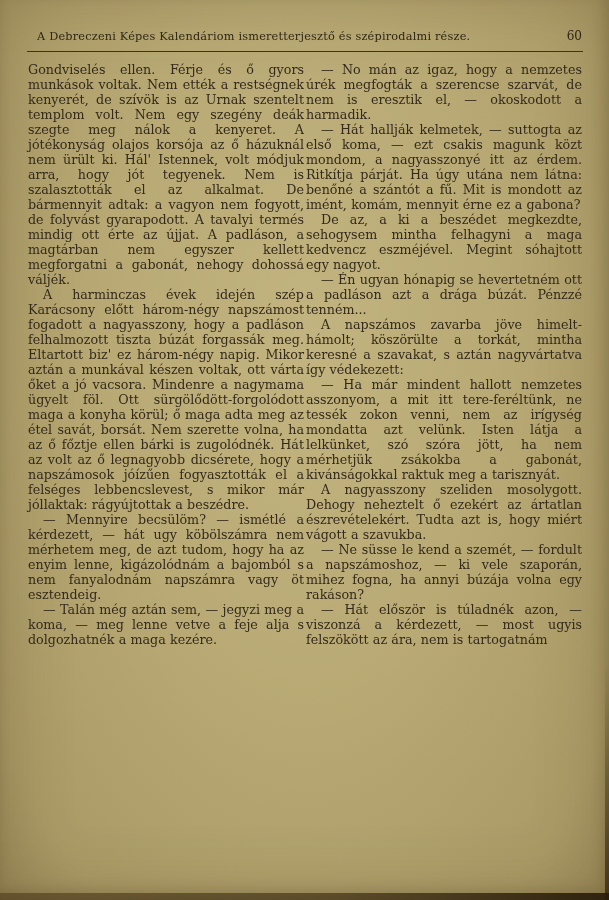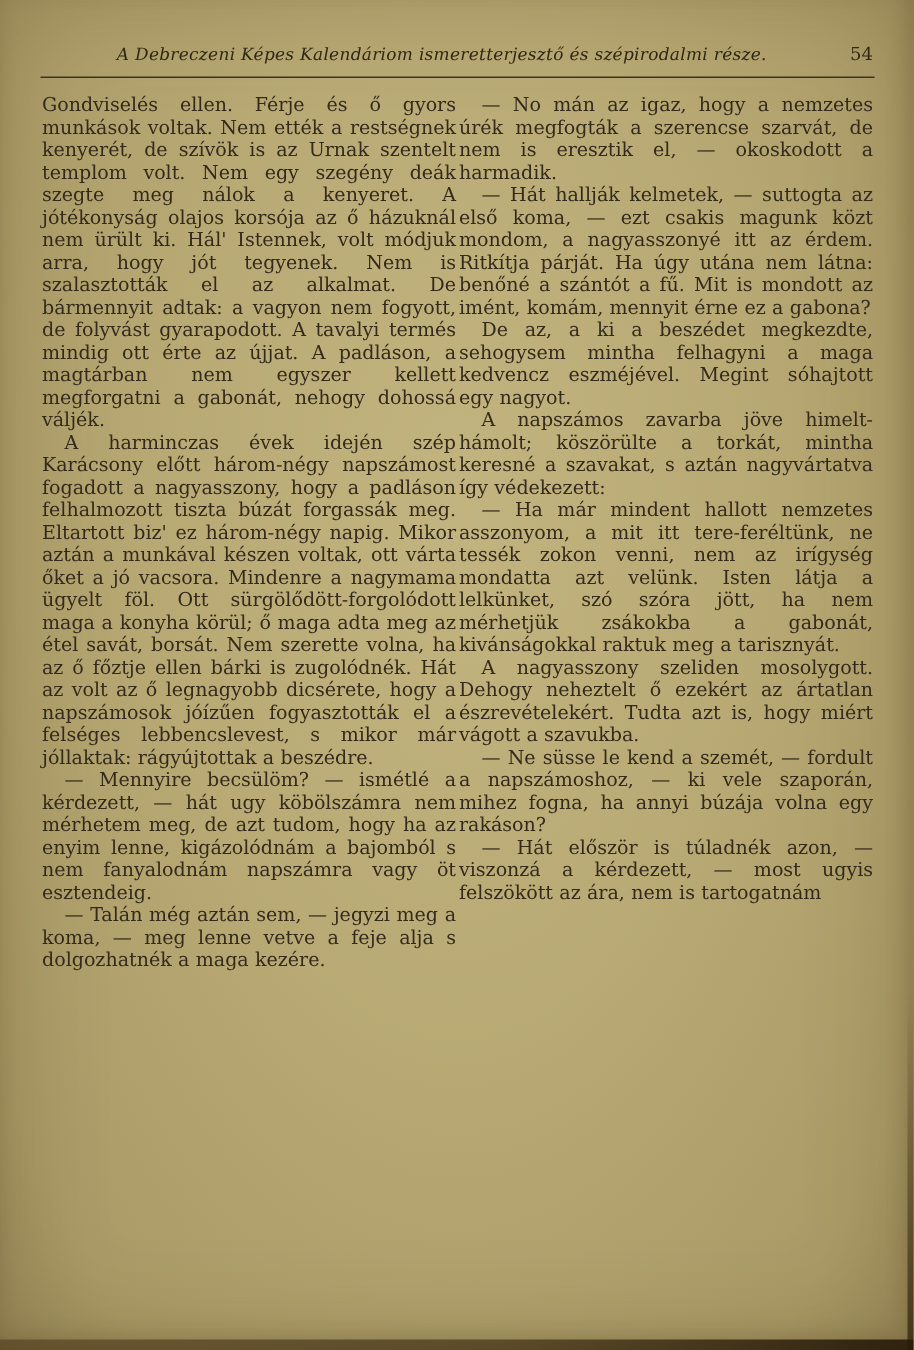--- a/index.html
+++ b/index.html
@@ -32,22 +32,21 @@
       inset 0 0 70px rgba(92,72,36,0.30),
       inset -4px -8px 14px rgba(60,40,15,0.22);
   }
   .running-head {
     position: relative;
     padding: 30px 27px 0 27px;
     height: 52px;
   }
   .running-head .title {
     display: block;
-    text-align: center;
-    font-style: italic;
+    text-align: left;
     font-size: 11.3px;
     letter-spacing: 0.2px;
     color: #2f2715;
     padding: 0 30px 0 10px;
     white-space: nowrap;
   }
   .running-head .page-number {
     position: absolute;
     right: 27px;
     top: 29px;
@@ -106,35 +105,36 @@
       rgba(70,52,22,0) 100%);
   }
 </style>
 </head>
 <body>
 
 <div class="page">
 
   <div class="running-head">
     <span class="title">A Debreczeni Képes Kalendáriom ismeretterjesztő és szépirodalmi része.</span>
-    <span class="page-number">54</span>
+    <span class="page-number">60</span>
     <div class="head-rule"></div>
   </div>
 
   <div class="columns">
     <div class="column">
         <p class="para no-indent">Gondviselés ellen. Férje és ő gyors munkások voltak. Nem ették a restségnek kenyerét, de szívök is az Urnak szentelt templom volt. Nem egy szegény deák szegte meg nálok a kenyeret. A jótékonyság olajos korsója az ő házuknál nem ürült ki. Hál' Istennek, volt módjuk arra, hogy jót tegyenek. Nem is szalasztották el az alkalmat. De bármennyit adtak: a vagyon nem fogyott, de folyvást gyarapodott. A tavalyi termés mindig ott érte az újjat. A padláson, a magtárban nem egyszer kellett megforgatni a gabonát, nehogy dohossá váljék.</p>
         <p class="para">A harminczas évek idején szép Karácsony előtt három-négy napszámost fogadott a nagyasszony, hogy a padláson felhalmozott tiszta búzát forgassák meg. Eltartott biz' ez három-négy napig. Mikor aztán a munkával készen voltak, ott várta őket a jó vacsora. Mindenre a nagymama ügyelt föl. Ott sürgölődött-forgolódott maga a konyha körül; ő maga adta meg az étel savát, borsát. Nem szerette volna, ha az ő főztje ellen bárki is zugolódnék. Hát az volt az ő legnagyobb dicsérete, hogy a napszámosok jóízűen fogyasztották el a felséges lebbencslevest, s mikor már jóllaktak: rágyújtottak a beszédre.</p>
         <p class="para">— Mennyire becsülöm? — ismétlé a kérdezett, — hát ugy köbölszámra nem mérhetem meg, de azt tudom, hogy ha az enyim lenne, kigázolódnám a bajomból s nem fanyalodnám napszámra vagy öt esztendeig.</p>
         <p class="para">— Talán még aztán sem, — jegyzi meg a koma, — meg lenne vetve a feje alja s dolgozhatnék a maga kezére.</p>
       </div>
     <div class="column">
         <p class="para">— No mán az igaz, hogy a nemzetes úrék megfogták a szerencse szarvát, de nem is eresztik el, — okoskodott a harmadik.</p>
         <p class="para">— Hát hallják kelmetek, — suttogta az első koma, — ezt csakis magunk közt mondom, a nagyasszonyé itt az érdem. Ritkítja párját. Ha úgy utána nem látna: benőné a szántót a fű. Mit is mondott az imént, komám, mennyit érne ez a gabona?</p>
         <p class="para">De az, a ki a beszédet megkezdte, sehogysem mintha felhagyni a maga kedvencz eszméjével. Megint sóhajtott egy nagyot.</p>
+        <p class="para">— Én ugyan hónapig se hevertetném ott a padláson azt a drága búzát. Pénzzé tenném...</p>
         <p class="para">A napszámos zavarba jöve himelt-hámolt; köszörülte a torkát, mintha keresné a szavakat, s aztán nagyvártatva így védekezett:</p>
         <p class="para">— Ha már mindent hallott nemzetes asszonyom, a mit itt tere-feréltünk, ne tessék zokon venni, nem az irígység mondatta azt velünk. Isten látja a lelkünket, szó szóra jött, ha nem mérhetjük zsákokba a gabonát, kivánságokkal raktuk meg a tarisznyát.</p>
         <p class="para">A nagyasszony szeliden mosolygott. Dehogy neheztelt ő ezekért az ártatlan észrevételekért. Tudta azt is, hogy miért vágott a szavukba.</p>
         <p class="para">— Ne süsse le kend a szemét, — fordult a napszámoshoz, — ki vele szaporán, mihez fogna, ha annyi búzája volna egy rakáson?</p>
         <p class="para">— Hát először is túladnék azon, — viszonzá a kérdezett, — most ugyis felszökött az ára, nem is tartogatnám</p>
       </div>
   </div>
 
   <div class="right-edge"></div>
   <div class="bottom-edge"></div>

